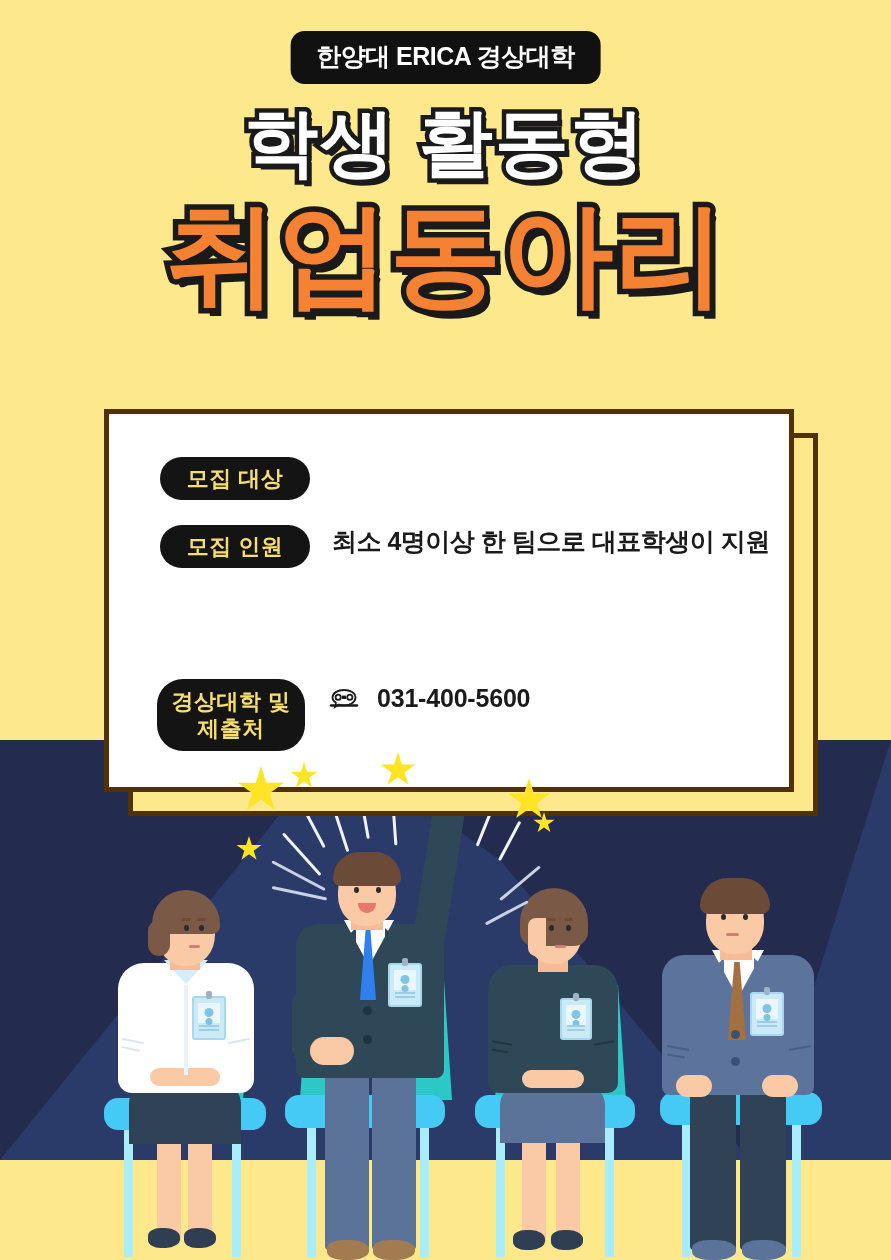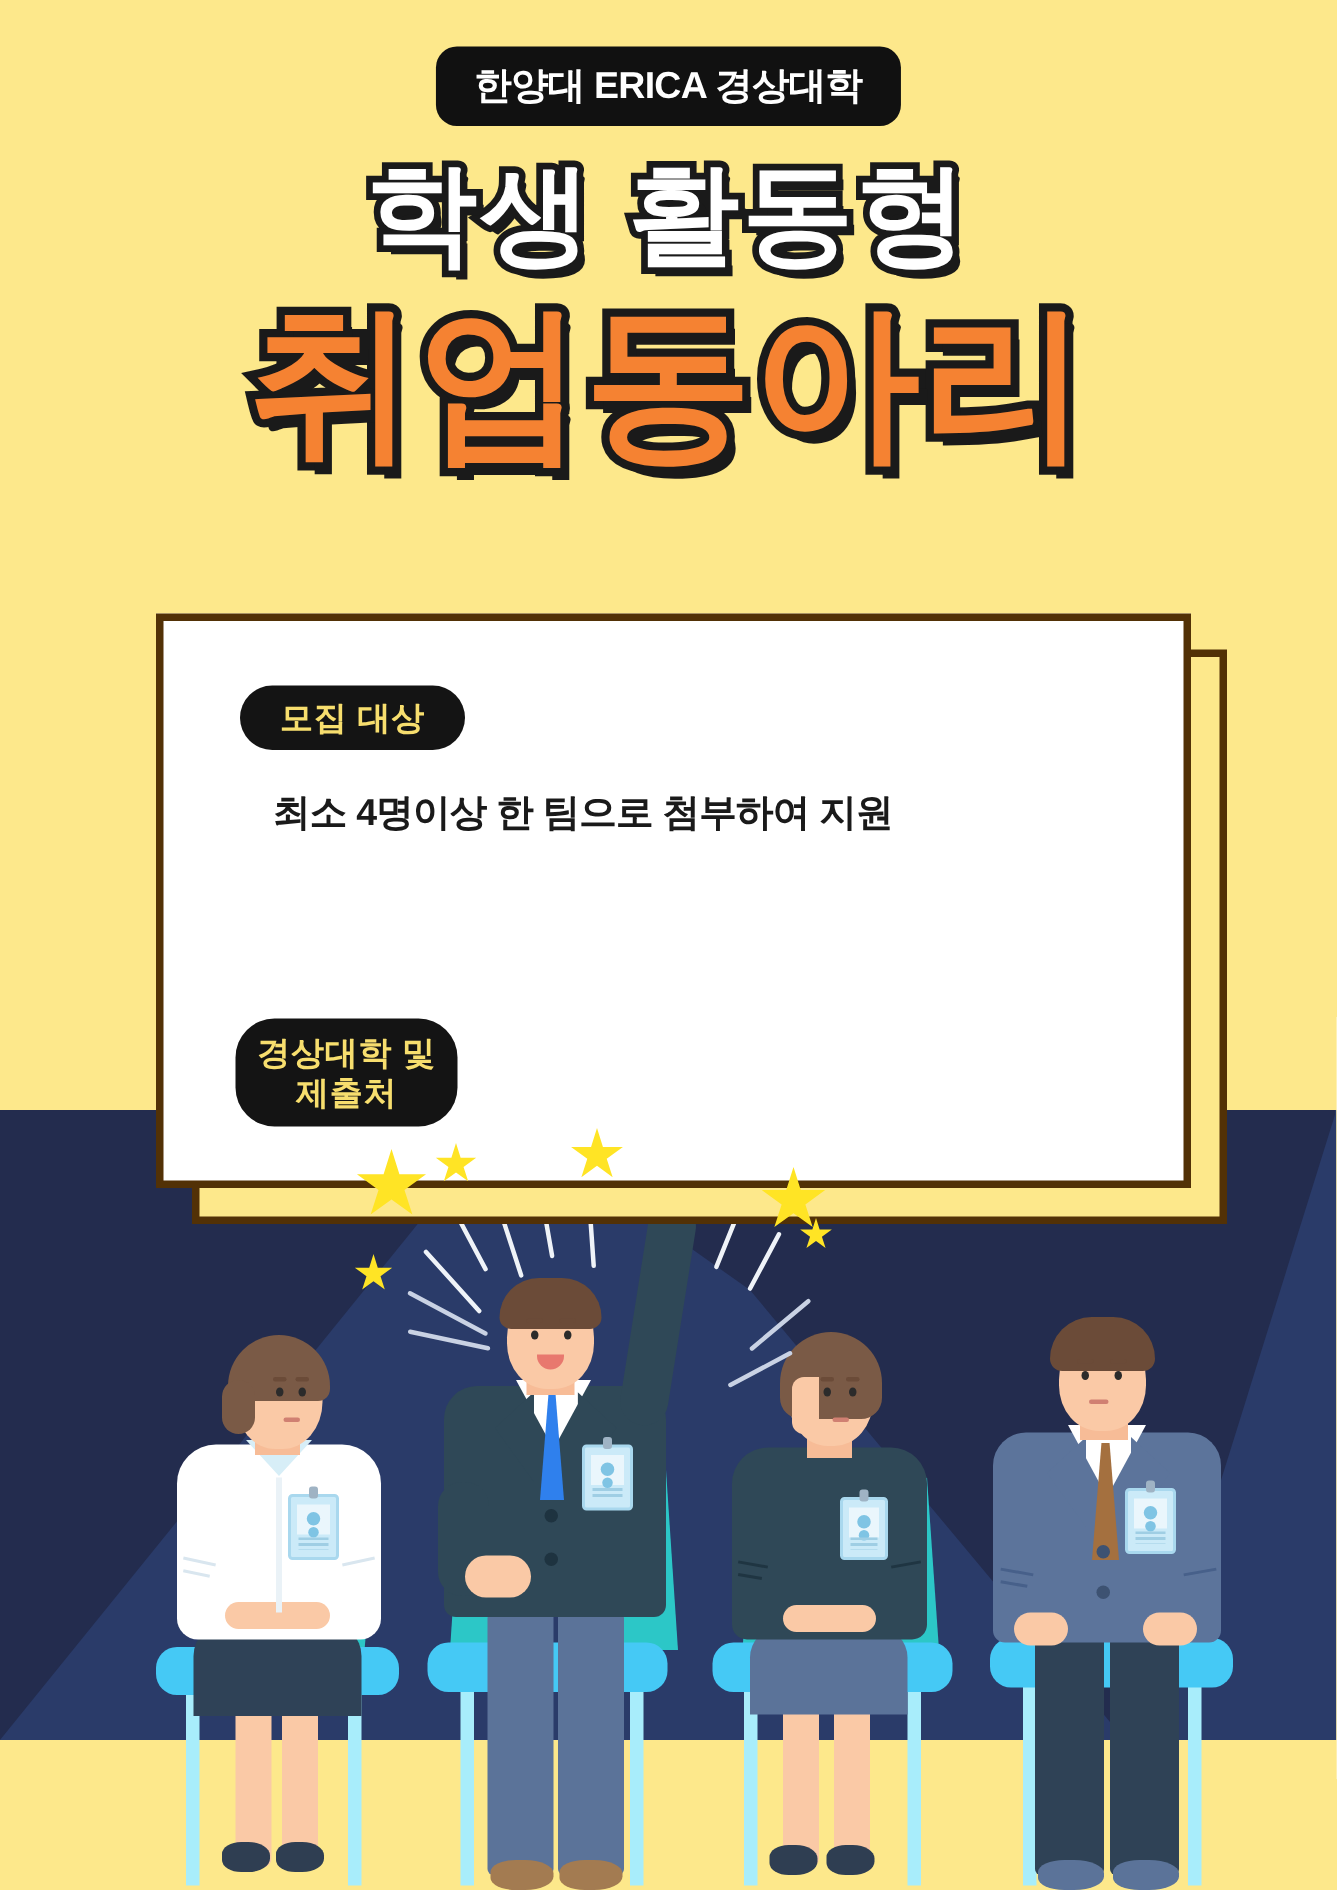--- a/index.html
+++ b/index.html
@@ -409,32 +409,47 @@
   <div class="card">
     <div class="rows">
 
       <div class="row" style="left:51px; top:43px;">
         <div class="pill one-line">
           <span>모집 대상</span>
         </div>
       </div>
 
       <div class="row" style="left:51px; top:111px;">
+        <div class="pill one-line">
+          <span>모집 인원</span>
+        </div>
         <div class="rowtext">
-          <div class="val-main">최소 4명이상 한 팀으로 첨부하여 지원</div>
+          <div class="val-main">최소 4명이상 한 팀으로 대표학생이 지원</div>
         </div>
       </div>
 
 
       <div class="row" style="left:48px; top:265px;">
         <div class="pill two-line">
           <span>경상대학 및</span>
           <span>제출처</span>
         </div>
         <div class="rowtext" style="margin-left:22px; margin-top:5px;">
+          <div class="contact-line">
+            <span class="cicon">
+              <svg width="30" height="22" viewBox="0 0 30 22">
+                <path d="M15 2C8.5 2 3.5 5.2 3.5 9.4c0 2.1 1.3 4 3.4 5.3l-.9 4.2 4-2.3c1.5.5 3.2.8 5 .8 6.5 0 11.5-3.2 11.5-7.9S21.5 2 15 2z" fill="none" stroke="#1A1A1A" stroke-width="1.8"></path>
+                <circle cx="9.2" cy="9.3" r="2.6" fill="none" stroke="#1A1A1A" stroke-width="1.8"></circle>
+                <circle cx="20.8" cy="9.3" r="2.6" fill="none" stroke="#1A1A1A" stroke-width="1.8"></circle>
+                <rect x="13" y="7.6" width="4" height="3.4" fill="#1A1A1A"></rect>
+                <path d="M2 17.5h26" stroke="#1A1A1A" stroke-width="2.4" stroke-linecap="round"></path>
+              </svg>
+            </span>
+            <span>031-400-5600</span>
+          </div>
         </div>
       </div>
 
     </div>
   </div>
 
   <div>
     <div class="star" style="left:237px; top:766px; width:48px; height:48px;"></div>
     <div class="star" style="left:290px; top:762px; width:28px; height:28px;"></div>
     <div class="star" style="left:380px; top:752px; width:36px; height:36px;"></div>

